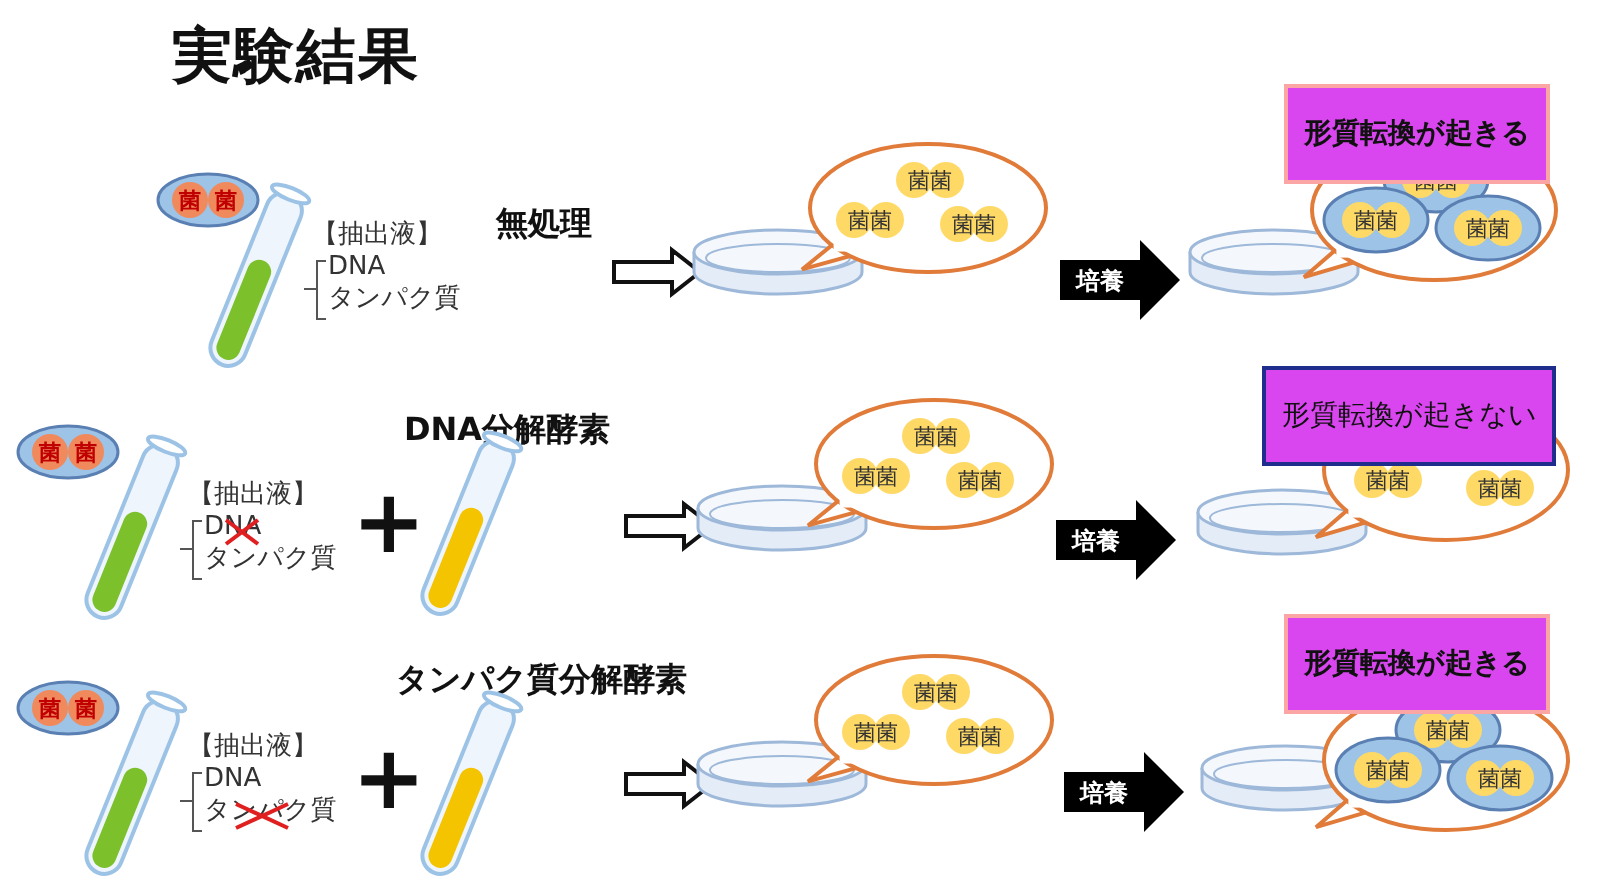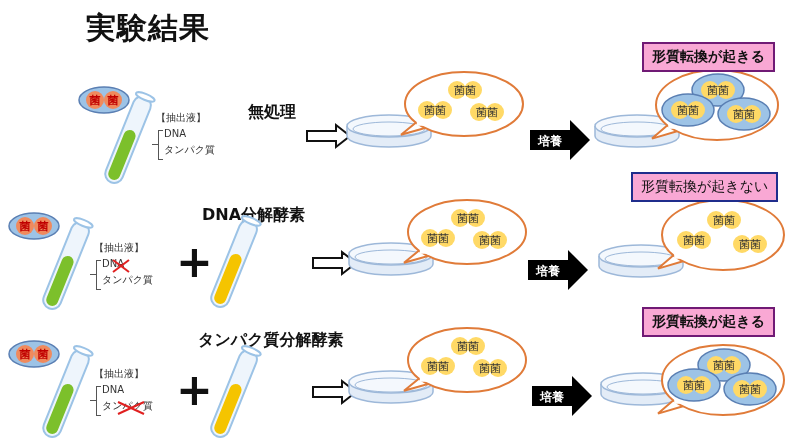--- a/index.html
+++ b/index.html
@@ -1,29 +1,29 @@
 <!DOCTYPE html>
 <html><head>
 <meta charset="utf-8">
 <style>
   html, body { margin:0; padding:0; background:#ffffff; }
   body { width:800px; height:441px; position:relative; overflow:hidden;
          font-family:"DejaVu Sans", sans-serif; color:#222; }
   .abs { position:absolute; }
   .title { left:70px; top:8px; font-size:30px; font-weight:bold; letter-spacing:1px; color:#111;margin-left:16px; }
   .treat { font-size:16px; font-weight:bold; color:#111; white-space:nowrap; }
-  .extract { font-size:10px; color:#333; line-height:16px; white-space:nowrap; }
+  .extract { font-size:13px; color:#333; line-height:16px; white-space:nowrap; }
   .extract .row { position:relative; }
   .brace { position:absolute; border:1px solid #555; border-right:none; width:4px; }
   .brace-stub { position:absolute; height:1px; width:6px; background:#555; }
   .strike { position:relative; display:inline-block; }
   .strike svg { position:absolute; left:0; top:0; }
   .plus { font-size:44px; font-weight:bold; color:#111; line-height:44px; }
-  .result { border:2px solid #701a75; background:#f9a8d4; font-size:14px; font-weight:bold;
-            padding:4px 8px; white-space:nowrap; color:#111; }
+  .result { border:2px solid #fca5a5; background:#d946ef; font-size:14px; font-weight:bold;
+            padding:14px 8px; white-space:nowrap; color:#111; }
   .result.neg { border-color:#1f2d8c; font-weight:normal; }
   .bac-text { font-size:11px; fill:#333; }
   .bac-red { font-size:11px; fill:#c00000; font-weight:bold; }
 </style>
 </head>
 <body>
 
 <div class="abs title">実験結果</div>
 
 <div id="stage">
@@ -193,21 +193,21 @@
         <circle cx="24" cy="40" r="9" fill="#ffd966"></circle>
         <circle cx="40" cy="40" r="9" fill="#ffd966"></circle>
         <text x="32" y="41" class="bac-text" text-anchor="middle" dominant-baseline="middle">菌菌</text>
       </g>
       <g>
         <circle cx="80" cy="44" r="9" fill="#ffd966"></circle>
         <circle cx="96" cy="44" r="9" fill="#ffd966"></circle>
         <text x="88" y="45" class="bac-text" text-anchor="middle" dominant-baseline="middle">菌菌</text>
       </g>
     </svg>
-    <div class="abs result neg" style="left:631px;top:172px">形質転換が起きない</div>
+    <div class="abs result neg" style="left:631px;top:183px">形質転換が起きない</div>
     <svg width="52" height="28" viewBox="0 0 52 28" class="abs" style="left:8px;top:340px;overflow:visible">
       <ellipse cx="26" cy="14" rx="25" ry="13" fill="#9dc3e6" stroke="#5a7fb3" stroke-width="1.5"></ellipse>
       <circle cx="17" cy="14" r="9" fill="#f08a5d"></circle>
       <circle cx="35" cy="14" r="9" fill="#f08a5d"></circle>
       <text x="17" y="15" class="bac-red" text-anchor="middle" dominant-baseline="middle">菌</text>
       <text x="35" y="15" class="bac-red" text-anchor="middle" dominant-baseline="middle">菌</text>
     </svg>
     <svg width="50" height="100" viewBox="0 0 50 100" class="abs" style="left:42px;top:344px;overflow:visible">
       <g transform="rotate(22 25 50)">
         <rect x="15" y="4" width="18" height="92" rx="9" fill="#eef5fc" stroke="#9cc3e6" stroke-width="2"></rect>

